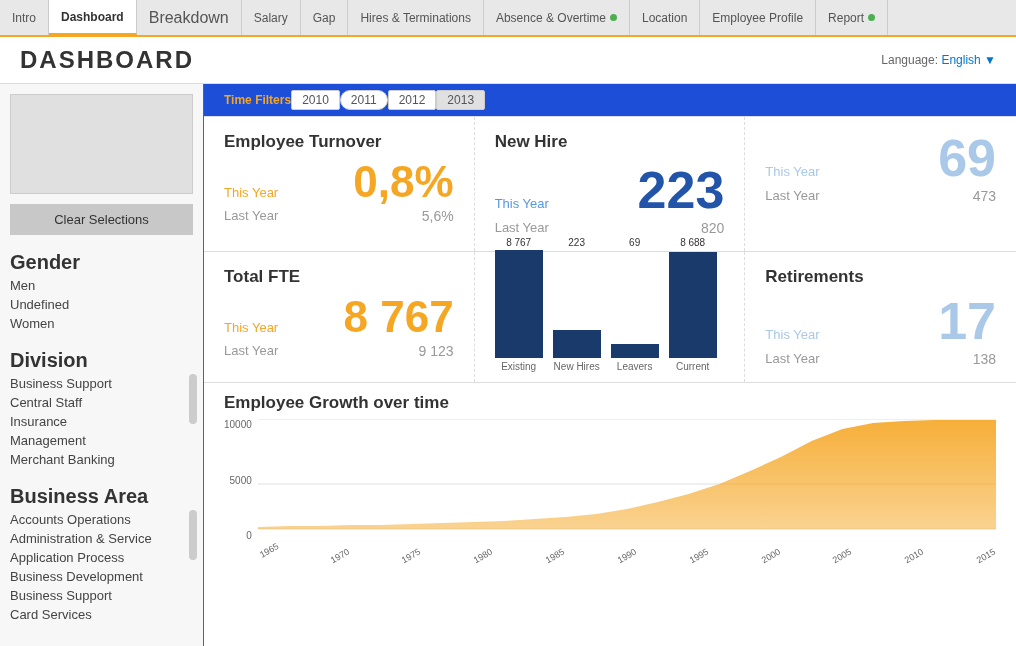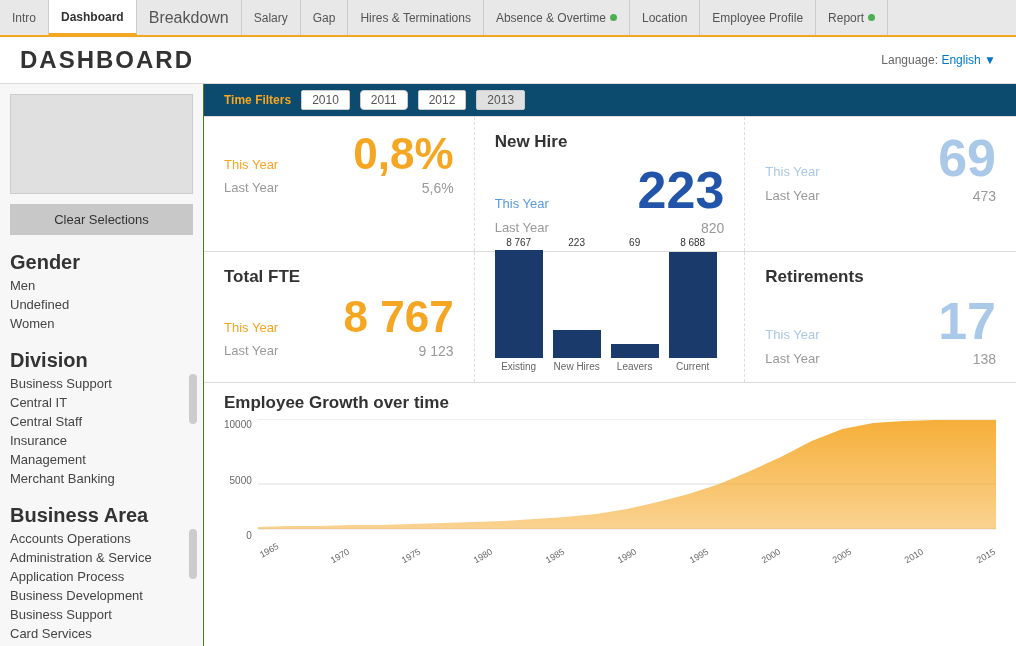--- a/index.html
+++ b/index.html
@@ -49,21 +49,20 @@
     <ul style="list-style:none; padding:0 10px 8px 10px;">
       <li style="padding:2px 0; font-size:13px; color:#444; cursor:pointer;">Men</li>
       <li style="padding:2px 0; font-size:13px; color:#444; cursor:pointer;">Undefined</li>
       <li style="padding:2px 0; font-size:13px; color:#444; cursor:pointer;">Women</li>
     </ul>
 
     <div style="font-size:20px; font-weight:bold; color:#333; padding:8px 10px 2px 10px;">Division</div>
     <div style="position:relative;">
       <ul style="list-style:none; padding:0 22px 8px 10px;">
         <li style="padding:2px 0; font-size:13px; color:#444; cursor:pointer;">Business Support</li>
-        <li style="padding:2px 0; font-size:13px; color:#444; cursor:pointer;">Central IT</li>
         <li style="padding:2px 0; font-size:13px; color:#444; cursor:pointer;">Central Staff</li>
         <li style="padding:2px 0; font-size:13px; color:#444; cursor:pointer;">Insurance</li>
         <li style="padding:2px 0; font-size:13px; color:#444; cursor:pointer;">Management</li>
         <li style="padding:2px 0; font-size:13px; color:#444; cursor:pointer;">Merchant Banking</li>
       </ul>
       <div style="position:absolute; right:6px; top:0; width:8px; height:50px; background:#ccc; border-radius:4px;"></div>
     </div>
 
     <div style="font-size:20px; font-weight:bold; color:#333; padding:8px 10px 2px 10px;">Business Area</div>
     <div style="position:relative;">
@@ -74,31 +73,32 @@
         <li style="padding:2px 0; font-size:13px; color:#444; cursor:pointer;">Business Development</li>
         <li style="padding:2px 0; font-size:13px; color:#444; cursor:pointer;">Business Support</li>
         <li style="padding:2px 0; font-size:13px; color:#444; cursor:pointer;">Card Services</li>
       </ul>
       <div style="position:absolute; right:6px; top:0; width:8px; height:50px; background:#ccc; border-radius:4px;"></div>
     </div>
   </div>
 
   <div style="flex:1; overflow-y:auto; background:#fff; display:flex; flex-direction:column;">
 
-    <div style="background:#0c4a6e; border-bottom:1px solid #ddd; padding:6px 20px; display:flex; align-items:center; gap:10px; font-size:12px; flex-shrink:0;">
+    <div style="background:#1d4ed8; border-bottom:1px solid #ddd; padding:6px 20px; display:flex; align-items:center; font-size:12px; flex-shrink:0;">
       <span style="color:#f5a623; font-weight:bold;">Time Filters</span>
       <button style="padding:2px 10px; border:1px solid #ccc; background:#fff; cursor:pointer; font-size:12px; color:#555; border-radius:2px;">2010</button>
-      <button style="padding:2px 10px; border:1px solid #ccc; background:#fff; cursor:pointer; font-size:12px; color:#555; border-radius:4px;text-align:right;">2011</button>
+      <button style="padding:2px 10px; border:1px solid #ccc; background:#fff; cursor:pointer; font-size:12px; color:#555; border-radius:10px;text-align:right;">2011</button>
       <button style="padding:2px 10px; border:1px solid #ccc; background:#fff; cursor:pointer; font-size:12px; color:#555; border-radius:2px;">2012</button>
       <button style="padding:2px 10px; border:1px solid #ccc; background:#e0e0e0; cursor:pointer; font-size:12px; color:#555; border-radius:2px;">2013</button>
     </div>
 
     <div style="display:grid; grid-template-columns:1fr 1fr 1fr; border-bottom:1px solid #ddd;">
 
       <div style="padding:15px 20px; border-right:1px dashed #ddd;">
+        <div style="font-size:17px; font-weight:bold; color:#333; margin-bottom:8px;">Employee Turnover</div>
         <div style="display:flex; justify-content:space-between; align-items:baseline;">
           <span style="color:#f5a623; font-size:13px;">This Year</span>
           <span style="font-size:44px; font-weight:bold; color:#f5a623; line-height:1;">0,8%</span>
         </div>
         <div style="display:flex; justify-content:space-between; margin-top:4px;">
           <span style="color:#999; font-size:13px;">Last Year</span>
           <span style="color:#999; font-size:14px;">5,6%</span>
         </div>
       </div>
 

